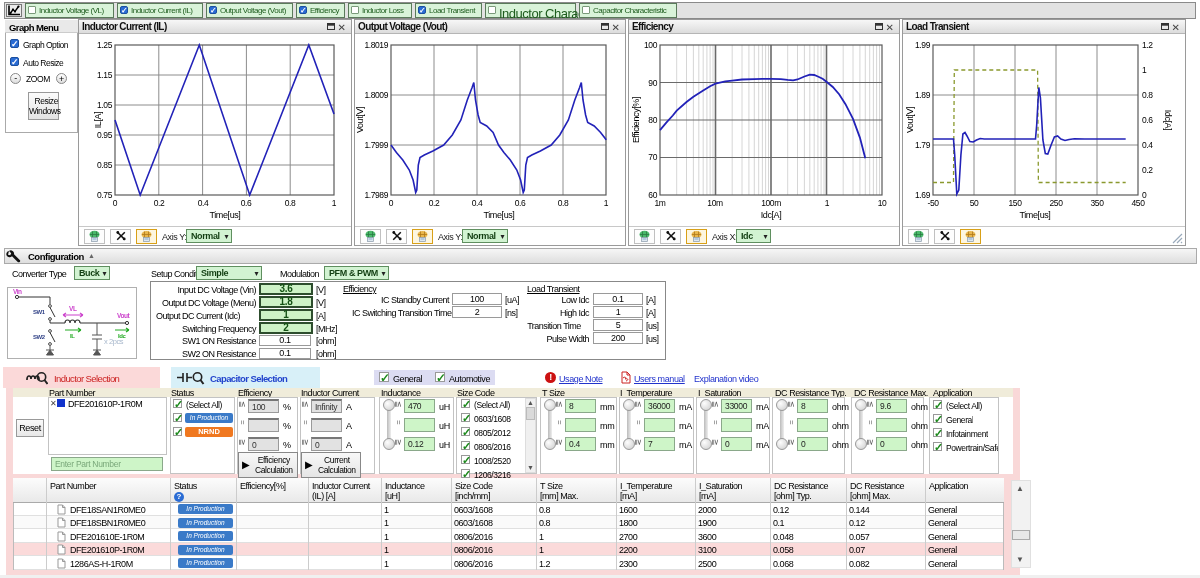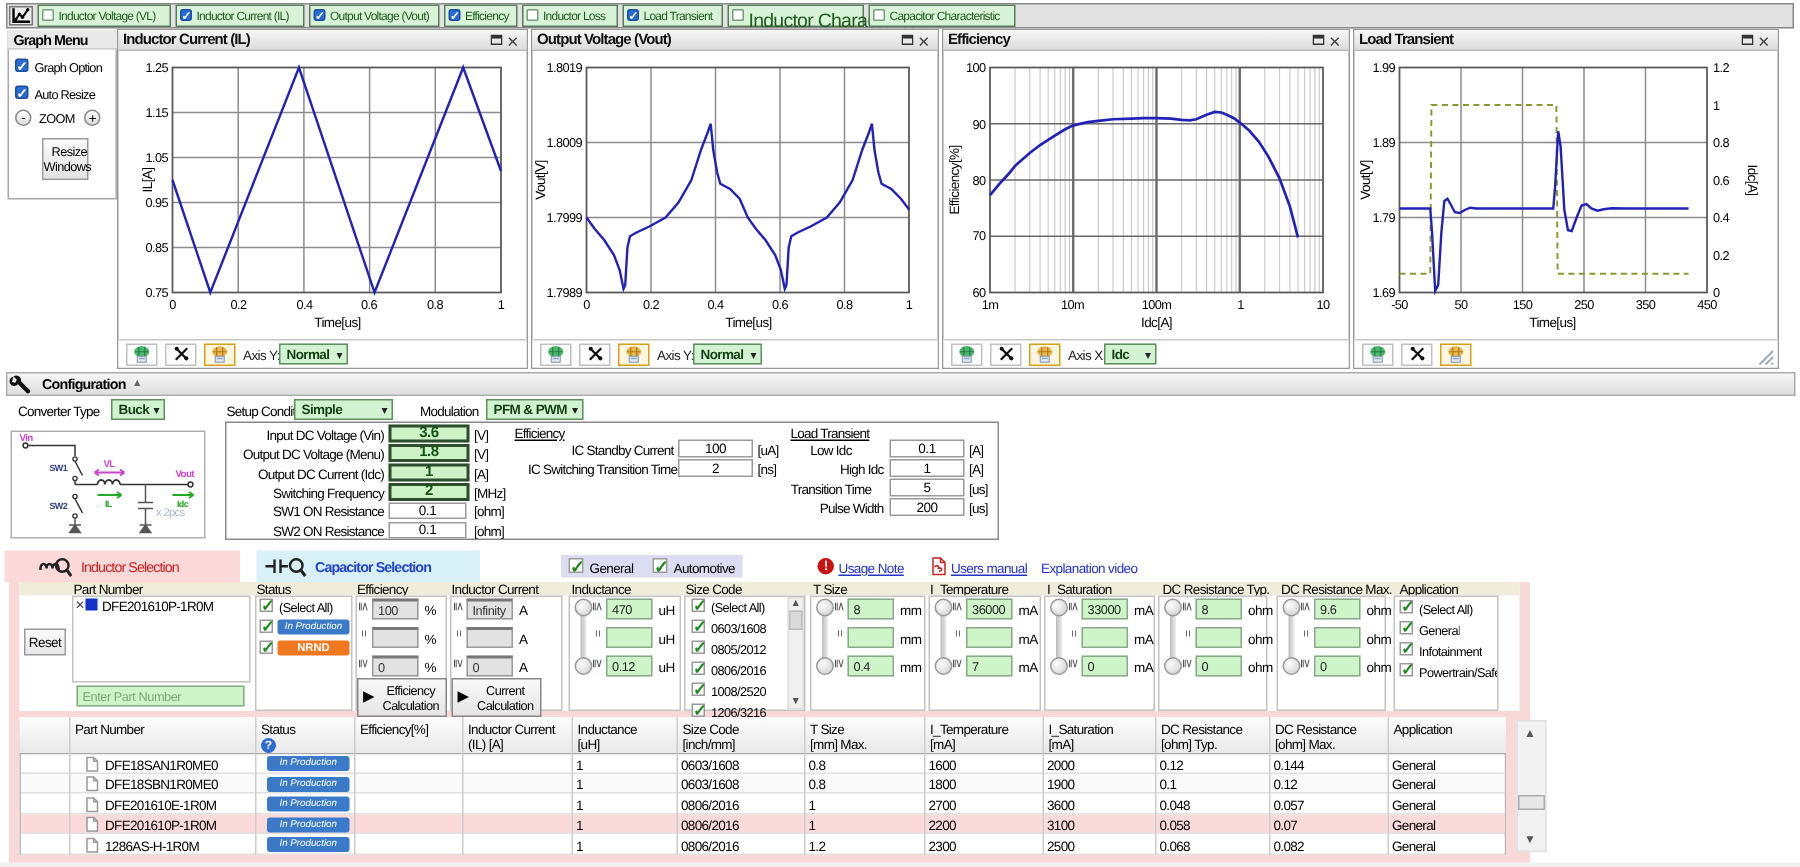--- a/index.html
+++ b/index.html
@@ -362,41 +362,41 @@
 <path d="M90,36 L90,48 M85,48 h10 M85,52 h10 M90,52 L90,63 M86,63 h8 M90,63 l-3.5,5 h7 z" stroke="#555" stroke-width="1" fill="#555"></path>
 <text x="97" y="57" font-size="7.5" style="fill:#a8b8cc">x 2pcs</text>
 </svg>
 <div class="abs" style="left:150px;top:281px;width:516px;height:79px;border:1px solid #888;background:#fff"></div>
 <div class="glbl" style="left:156px;top:285px;width:100px;text-align:right">Input DC Voltage (Vin)</div>
 <div class="grin" style="left:259px;top:283px;width:54px;height:12px;line-height:8px">3.6</div>
 <div class="glbl" style="left:316px;top:285px">[V]</div>
 <div class="glbl" style="left:156px;top:298px;width:100px;text-align:right">Output DC Voltage (Menu)</div>
 <div class="grin" style="left:259px;top:296px;width:54px;height:12px;line-height:8px">1.8</div>
 <div class="glbl" style="left:316px;top:298px">[V]</div>
-<div class="glbl" style="left:156px;top:311px;width:100px;text-align:right">Output DC Current (Idc)</div>
+<div class="glbl" style="left:156px;top:311px;width:100px;text-align:left">Output DC Current (Idc)</div>
 <div class="grin" style="left:259px;top:309px;width:54px;height:12px;line-height:8px">1</div>
 <div class="glbl" style="left:316px;top:311px">[A]</div>
 <div class="glbl" style="left:156px;top:324px;width:100px;text-align:right">Switching Frequency</div>
 <div class="grin" style="left:259px;top:322px;width:54px;height:12px;line-height:8px">2</div>
 <div class="glbl" style="left:316px;top:324px">[MHz]</div>
 <div class="glbl" style="left:156px;top:336px;width:100px;text-align:right">SW1 ON Resistance</div>
 <div class="cfgin" style="left:259px;top:335px;width:52px;height:11px;line-height:9px">0.1</div>
 <div class="glbl" style="left:316px;top:336px">[ohm]</div>
 <div class="glbl" style="left:156px;top:349px;width:100px;text-align:right">SW2 ON Resistance</div>
 <div class="cfgin" style="left:259px;top:348px;width:52px;height:11px;line-height:9px">0.1</div>
 <div class="glbl" style="left:316px;top:349px">[ohm]</div>
 <div class="glbl" style="left:343px;top:284px;text-decoration:underline">Efficiency</div>
 <div class="glbl" style="left:352px;top:295px;width:97px;text-align:right">IC Standby Current</div>
 <div class="cfgin" style="left:452px;top:293px;width:50px;height:12px;line-height:10px">100</div>
 <div class="glbl" style="left:505px;top:295px">[uA]</div>
 <div class="glbl" style="left:352px;top:308px;width:97px;text-align:right">IC Switching Transition Time</div>
 <div class="cfgin" style="left:452px;top:306px;width:50px;height:12px;line-height:10px">2</div>
 <div class="glbl" style="left:505px;top:308px">[ns]</div>
 <div class="glbl" style="left:527px;top:284px;text-decoration:underline">Load Transient</div>
-<div class="glbl" style="left:519px;top:295px;width:70px;text-align:center">Low Idc</div>
+<div class="glbl" style="left:519px;top:295px;width:70px;text-align:right">Low Idc</div>
 <div class="cfgin" style="left:593px;top:293px;width:50px;height:12px;line-height:10px">0.1</div>
 <div class="glbl" style="left:646px;top:295px">[A]</div>
 <div class="glbl" style="left:519px;top:308px;width:70px;text-align:right">High Idc</div>
 <div class="cfgin" style="left:593px;top:306px;width:50px;height:12px;line-height:10px">1</div>
 <div class="glbl" style="left:646px;top:308px">[A]</div>
 <div class="glbl" style="left:519px;top:321px;width:70px;text-align:center">Transition Time</div>
 <div class="cfgin" style="left:593px;top:319px;width:50px;height:12px;line-height:10px">5</div>
 <div class="glbl" style="left:646px;top:321px">[us]</div>
 <div class="glbl" style="left:519px;top:334px;width:70px;text-align:right">Pulse Width</div>
 <div class="cfgin" style="left:593px;top:332px;width:50px;height:12px;line-height:10px">200</div>

